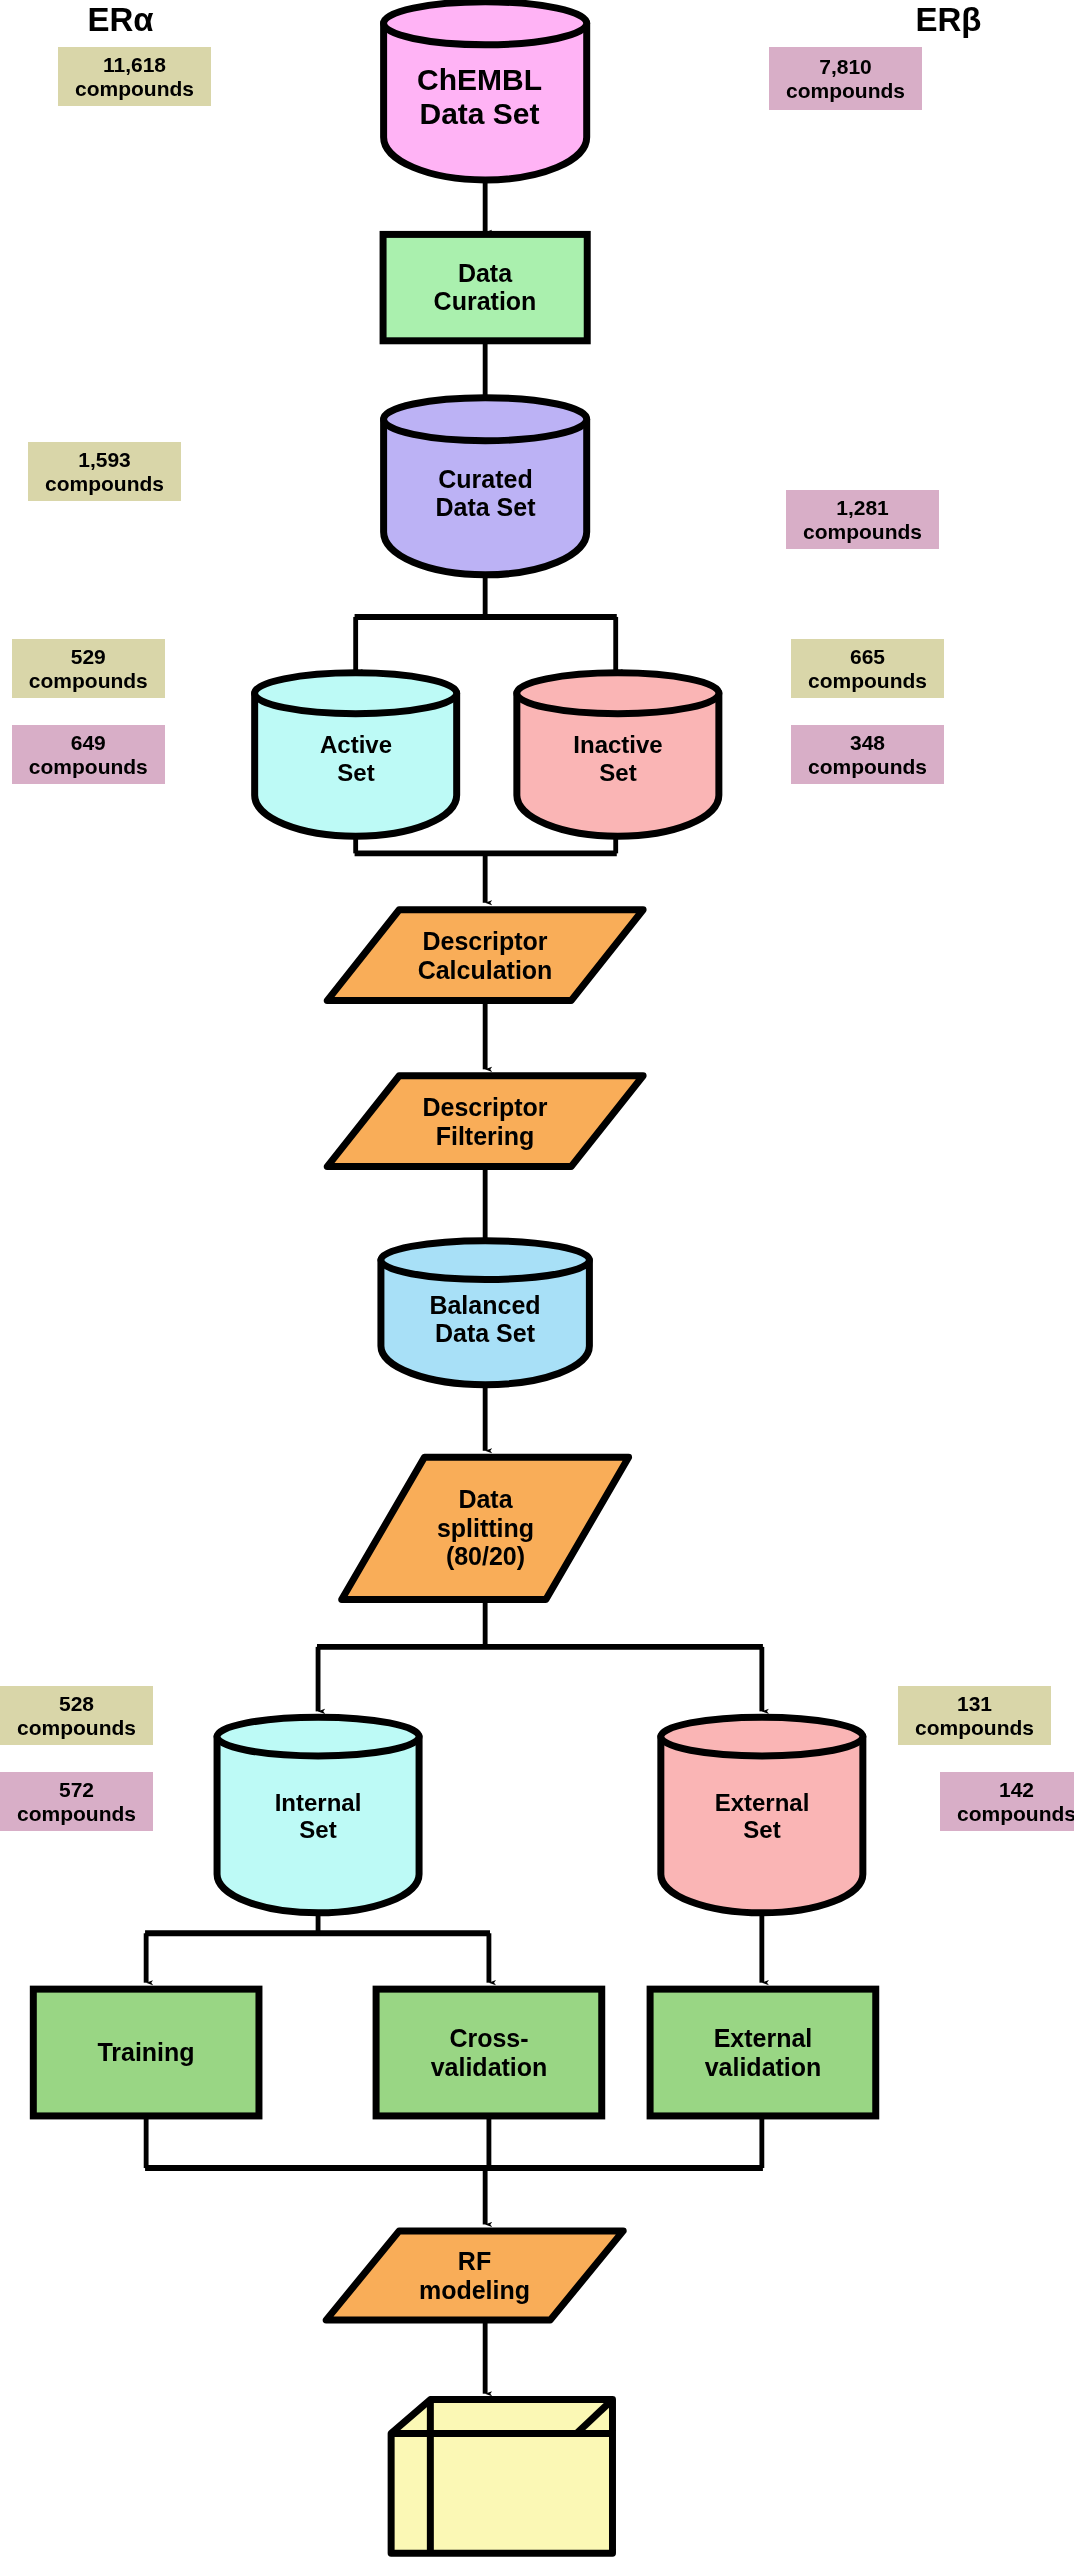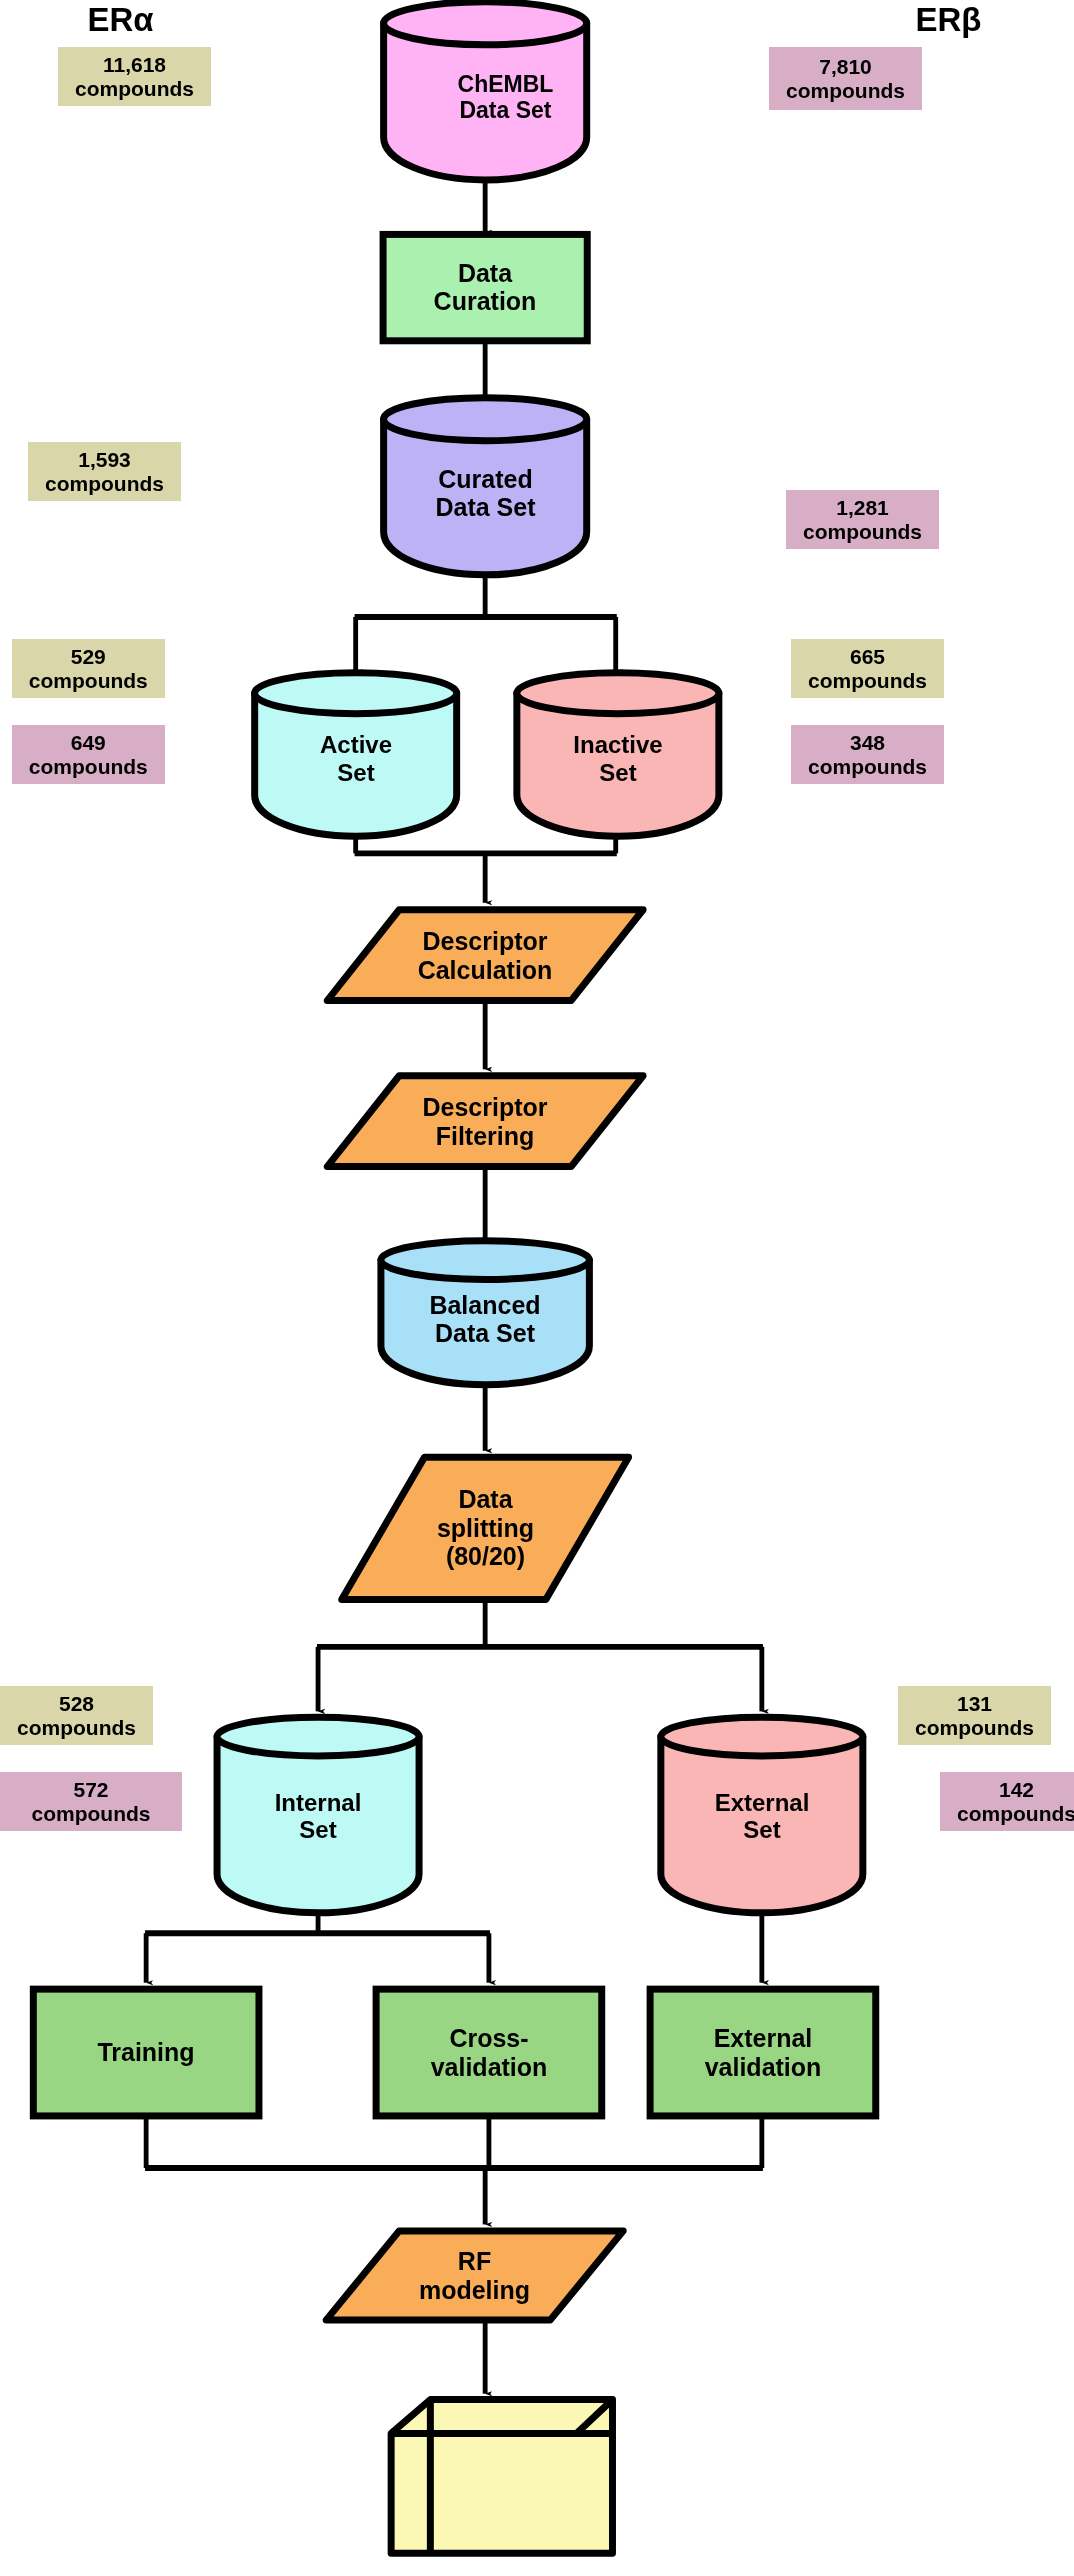--- a/index.html
+++ b/index.html
@@ -222,21 +222,21 @@
   <div class="chip chip-beta" style="left:11.8px; top:725px; width:153px; height:59px; font-size:21px;">
     <span class="n">649</span>
     <span class="u">compounds</span>
   </div>
 
   <div class="chip chip-alpha" style="left:0px; top:1686px; width:153px; height:59px; font-size:21px;">
     <span class="n">528</span>
     <span class="u">compounds</span>
   </div>
 
-  <div class="chip chip-beta" style="left:0px; top:1772px; width:182px; height:59px; font-size:21px;">
+  <div class="chip chip-beta" style="left:0px; top:1772px; width:153px; height:59px; font-size:21px;">
     <span class="n">572</span>
     <span class="u">compounds</span>
   </div>
 
   <div class="chip chip-beta" style="left:769px; top:47px; width:153px; height:63px; font-size:21px;">
     <span class="n">7,810</span>
     <span class="u">compounds</span>
   </div>
 
   <div class="chip chip-beta" style="left:786px; top:442px; width:153px; height:59px; font-size:21px;margin-top:48px;">
@@ -257,21 +257,21 @@
   <div class="chip chip-alpha" style="left:898px; top:1686px; width:153px; height:59px; font-size:21px;">
     <span class="n">131</span>
     <span class="u">compounds</span>
   </div>
 
   <div class="chip chip-beta" style="left:940px; top:1772px; width:153px; height:59px; font-size:21px;">
     <span class="n">142</span>
     <span class="u">compounds</span>
   </div>
 
-  <div class="shape-label" style="left:404px; top:54px; width:203px; height:86px; font-size:23px;">ChEMBL
+  <div class="shape-label" style="left:378px; top:54px; width:203px; height:86px; font-size:30px;">ChEMBL
 Data Set</div>
 
   <div class="shape-label" style="left:383px; top:234px; width:204px; height:106px; font-size:25px;">Data
 Curation</div>
 
   <div class="shape-label" style="left:384px; top:450px; width:203px; height:86px; font-size:25px;">Curated
 Data Set</div>
 
   <div class="shape-label" style="left:255px; top:718px; width:202px; height:81px; font-size:24px;">Active
 Set</div>

